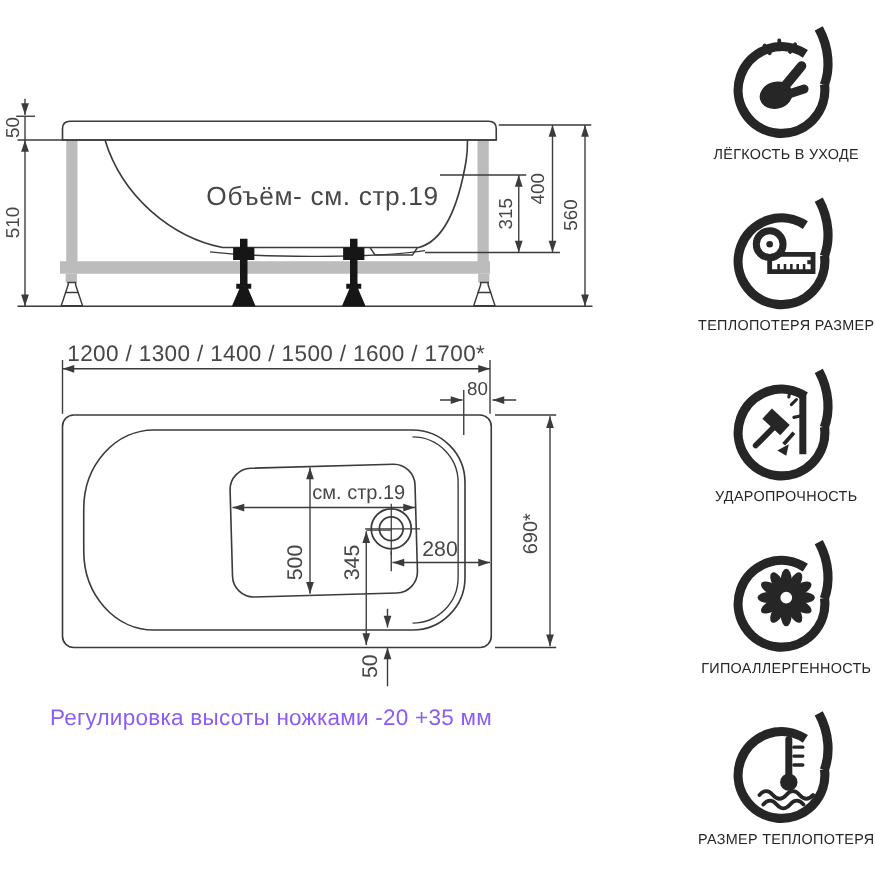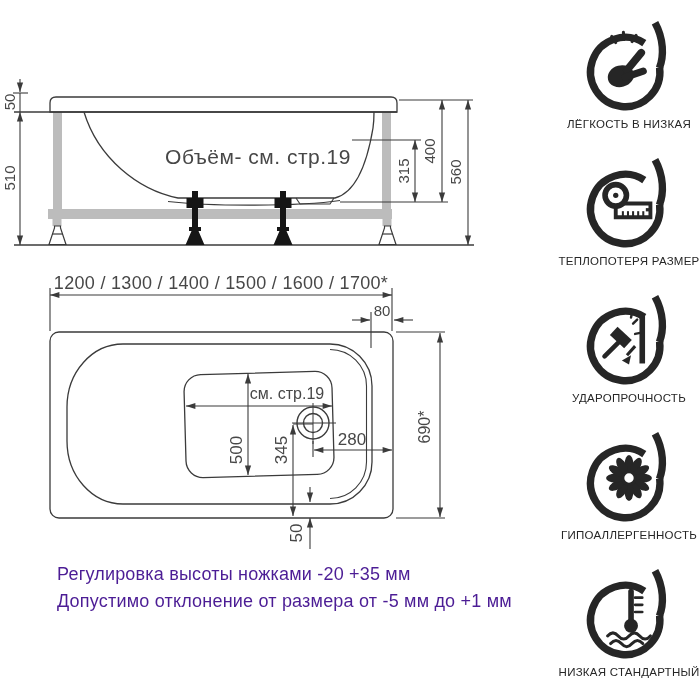--- a/index.html
+++ b/index.html
@@ -2,21 +2,21 @@
 <html><head>
 <meta charset="utf-8">
 <style>
   html,body{margin:0;padding:0;background:#ffffff;}
   .stage{position:relative;width:700px;height:700px;background:#fff;overflow:hidden;
          font-family:"Liberation Sans",sans-serif;}
   svg text{font-family:"Liberation Sans",sans-serif;fill:#474747;}
   .dimtxt{font-size:15px;}
   .drawing{position:absolute;}
   #side-svg{left:0;top:0;}
-  .notes{position:absolute;left:57px;top:561px;color:#4c1d95;font-size:18px;line-height:26.5px;
+  .notes{position:absolute;left:40px;top:561px;color:#8b5cf6;font-size:18px;line-height:26.5px;
          letter-spacing:.2px;white-space:nowrap;}
   .features{position:absolute;left:556px;top:14px;width:146px;display:flex;flex-direction:column;}
   .feat{height:137px;display:flex;flex-direction:column;align-items:center;justify-content:flex-start;}
   .fico{width:102px;height:102px;flex:0 0 auto;}
   .flabel{margin-top:2px;font-size:11.5px;letter-spacing:.25px;color:#262626;white-space:nowrap;text-align:center;}
   .defs{position:absolute;width:0;height:0;overflow:hidden;}
 </style>
 </head>
 <body>
 
@@ -145,40 +145,39 @@
     <text x="424" y="427" text-anchor="middle" dy="0.35em" font-size="16" transform="rotate(-90 424 427)">690*</text>
     <text x="287" y="399" text-anchor="middle" font-size="16">см. стр.19</text>
     <text x="236" y="450" text-anchor="middle" dy="0.35em" font-size="17" transform="rotate(-90 236 450)">500</text>
     <text x="281" y="450" text-anchor="middle" dy="0.35em" font-size="17" transform="rotate(-90 281 450)">345</text>
     <text x="352" y="445" text-anchor="middle" font-size="17">280</text>
     <text x="296" y="533" text-anchor="middle" dy="0.35em" font-size="17" transform="rotate(-90 296 533)">50</text>
   </svg>
 
   <div class="notes">
     <div>Регулировка высоты ножками -20 +35 мм</div>
-    <div>Допустимо отклонение от размера от -5 мм до +1 мм</div>
   </div>
 
   <div class="features">
 
     <div class="feat">
       <svg class="fico" viewBox="0 0 100 100">
         <use href="#drop"></use>
         <g stroke="#262626" stroke-linecap="round" fill="none" stroke-width="3">
           <path d="M37,28 l-4,-6"></path>
             <path d="M45,25 l-0.5,-7"></path>
             <path d="M53,27 l4,-6"></path>
         </g>
         <ellipse cx="42" cy="61" rx="13" ry="10.5" fill="#262626" transform="rotate(-15 42 61)"></ellipse>
         <g stroke="#262626" stroke-linecap="round" fill="none">
           <path d="M48,55 L62,38" stroke-width="7.5"></path>
           <path d="M46,62 L64,56" stroke-width="7"></path>
         </g>
       </svg>
-      <div class="flabel">ЛЁГКОСТЬ В НИЗКАЯ</div>
+      <div class="flabel">ЛЁГКОСТЬ В УХОДЕ</div>
     </div>
 
     <div class="feat">
       <svg class="fico" viewBox="0 0 100 100">
         <use href="#drop"></use>
         <path d="M37,51.5 H71 V65 H37 Z" fill="#fff" stroke="#262626" stroke-width="3.8"></path>
         <g stroke="#262626" stroke-width="2">
           <path d="M44,59 V64"></path>
             <path d="M49,59 V64"></path>
             <path d="M54,59 V64"></path>
@@ -241,17 +240,17 @@
           <g stroke-width="2.6">
             <path d="M56,35 H63"></path>
               <path d="M56,42 H63"></path>
               <path d="M56,49 H63"></path>
           </g>
           <path d="M29,72.5 q5.25,-6 10.5,0 q5.25,6 10.5,0 q5.25,-6 10.5,0 q5.25,6 10.5,0" stroke-width="3"></path>
           <path d="M32,80 q5.25,-6 10.5,0 q5.25,6 10.5,0 q5.25,-6 10.5,0" stroke-width="3"></path>
         </g>
         <circle cx="52" cy="62.5" r="6.8" fill="#262626"></circle>
       </svg>
-      <div class="flabel">НИЗКАЯ СТАНДАРТНЫЙ</div>
+      <div class="flabel">РАЗМЕР ТЕПЛОПОТЕРЯ</div>
     </div>
 
   </div>
 </div>
 
 </body></html>

